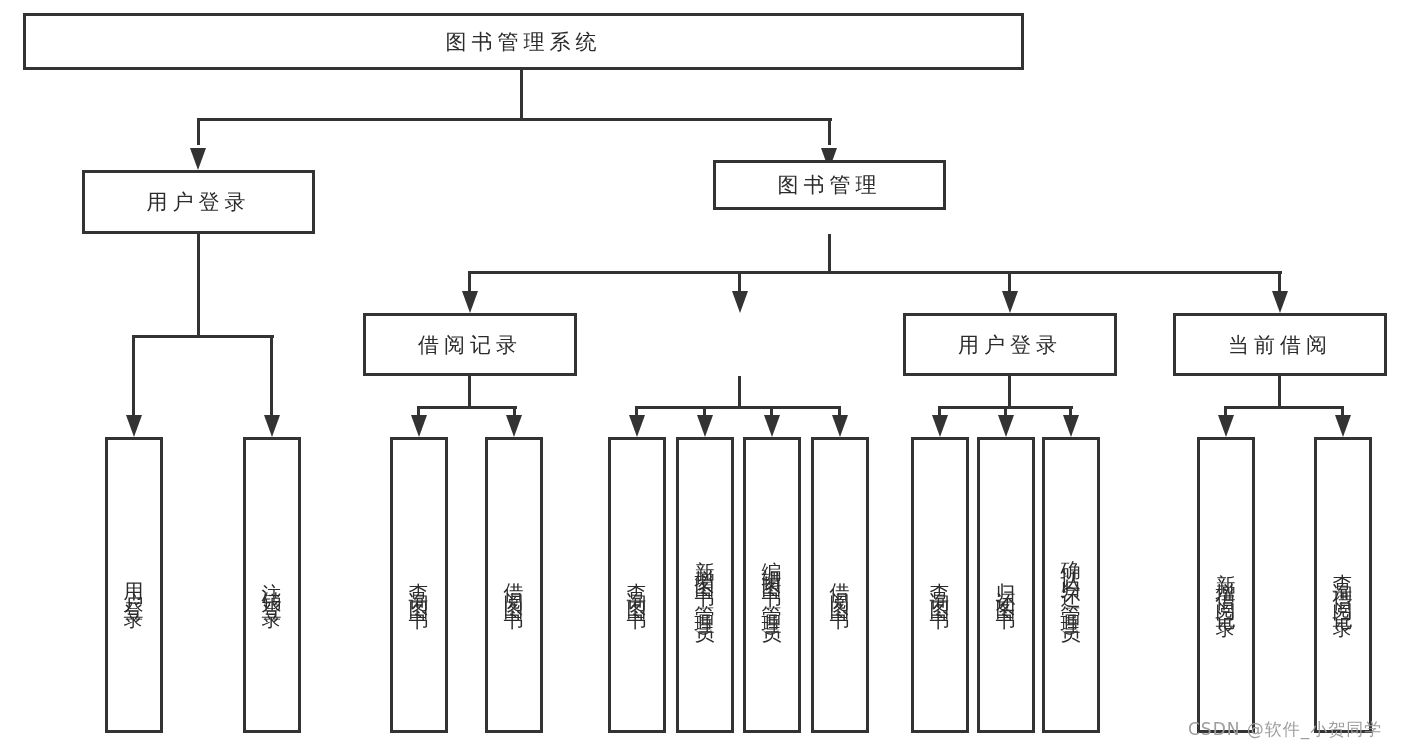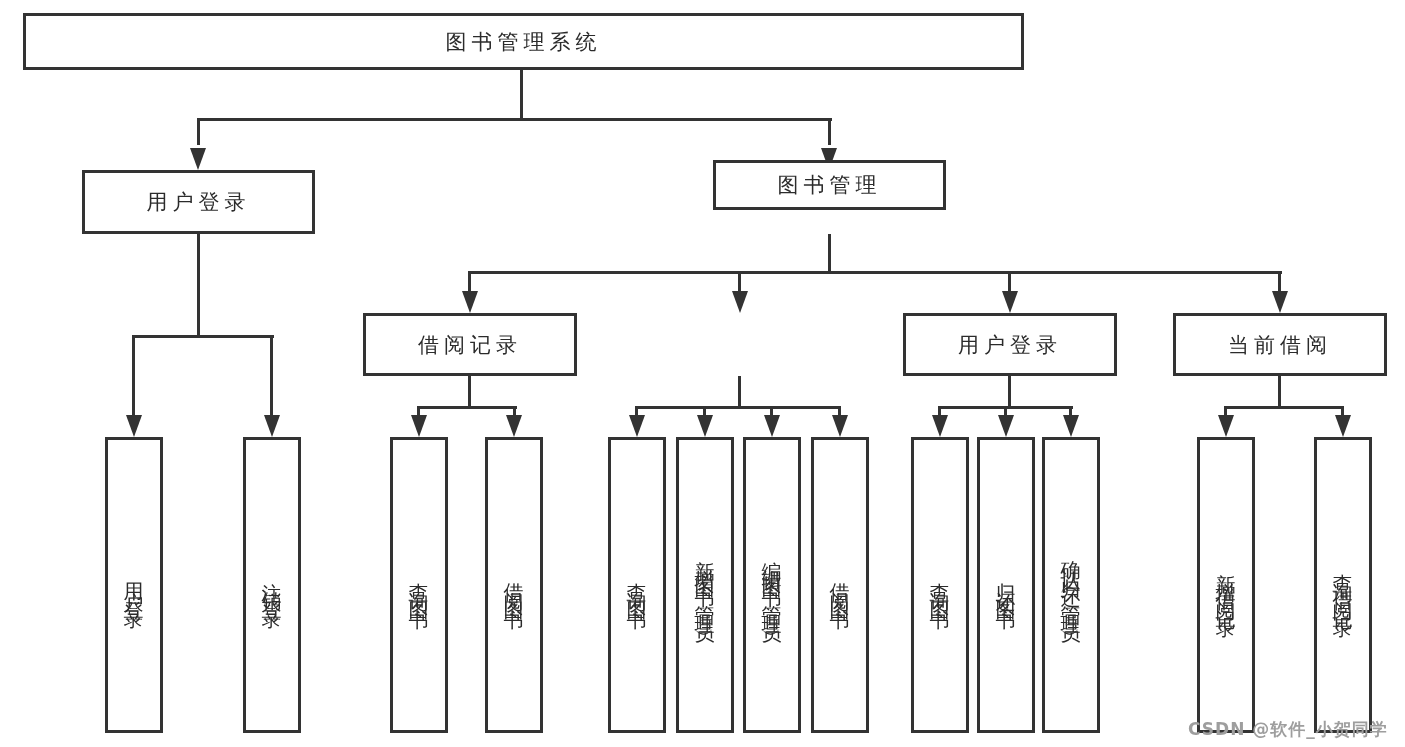--- a/index.html
+++ b/index.html
@@ -67,21 +67,20 @@
   }
   .watermark{
     position:absolute;
     left:1188px;
     top:718px;
     font-size:17px;
     letter-spacing:1px;
     color:var(--wm);
     white-space:nowrap;
     z-index:5;
-    font-weight:bold;
   }
 </style>
 </head>
 <body>
 
 <div class="canvas">
 
   <div class="hnode" style="left:23px;top:13px;width:1001px;height:57px">
     <span class="hlabel">图书管理系统</span>
   </div>

